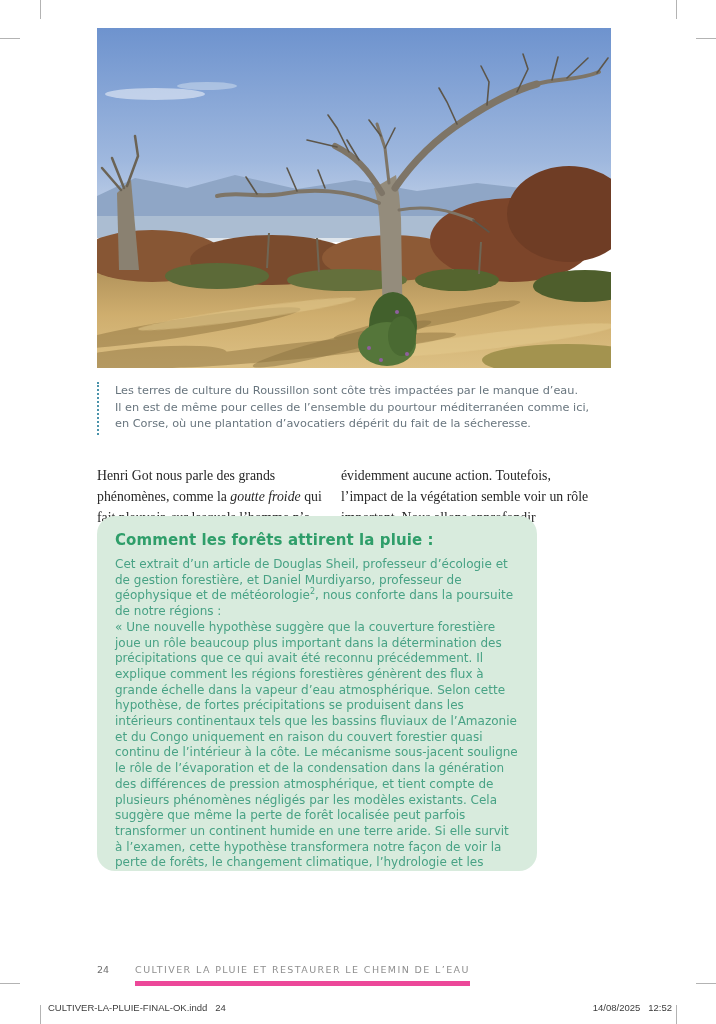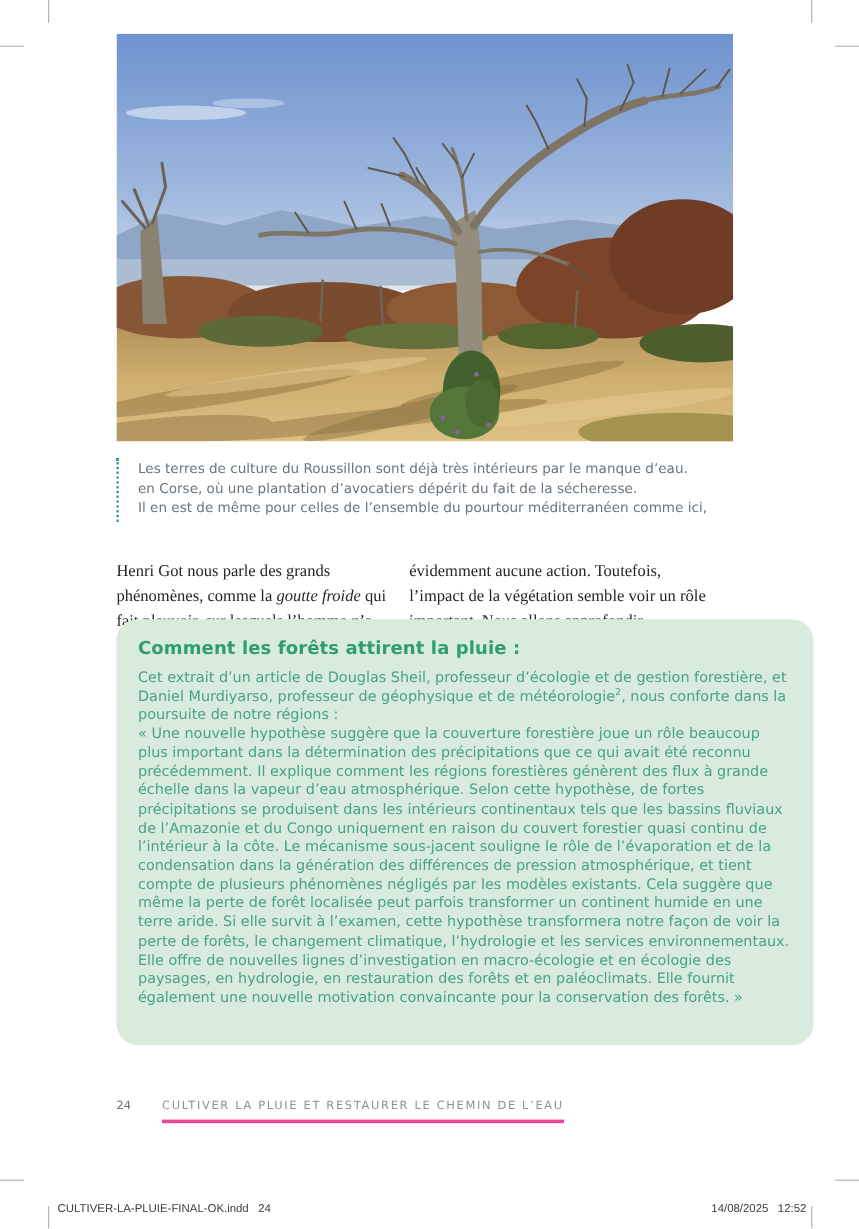--- a/index.html
+++ b/index.html
@@ -22,33 +22,33 @@
   .caption div{white-space:nowrap;}
 
   
   .columns{position:absolute;left:97px;top:448px;width:515px;display:flex;
            font-family:"Liberation Serif","DejaVu Serif",serif;
            color:#262626;font-size:13.8px;line-height:21px;margin-top:17px;}
   .col-left{width:244px;margin-right:14px;}
   .col-right{width:257px;}
 
   
-  .greenbox{position:absolute;left:97px;top:516px;width:581px;height:355px;
+  .greenbox{position:absolute;left:97px;top:516px;width:440px;height:355px;
             background:#d8ebdd;border-radius:18px;box-sizing:border-box;
             padding:15px 18px 12px 18px;overflow:hidden;}
   .greenbox h2{margin:0 0 7px 0;font-size:15px;line-height:19px;font-weight:bold;
                color:#2f9e6a;letter-spacing:.1px;}
   .greenbox .boxtext{color:#48a285;font-size:12px;line-height:15.7px;font-weight:500;}
   .greenbox sup{font-size:8px;line-height:0;}
 
   
   .footer{position:absolute;left:97px;top:916px;width:515px;
           color:#8f8f8f;font-size:9.5px;letter-spacing:1.4px;}
   .footer .pagenum{font-weight:normal;color:#6e6e6e;letter-spacing:0;margin-right:26px;}
-  .footer .running{display:inline-block;border-bottom:3px solid #ec4899;padding-bottom:6px;}
+  .footer .running{display:inline-block;border-bottom:5px solid #ec4899;padding-bottom:6px;margin-top:48px;}
 
   
   .slug{position:absolute;top:1002px;left:0;width:716px;
         font-family:"Liberation Sans",sans-serif;font-size:9.5px;color:#3c3c3c;}
   .slug .file{position:absolute;left:48px;white-space:pre;text-align:center;}
   .slug .date{position:absolute;right:44px;white-space:pre;}
 </style>
 </head>
 <body>
 
@@ -157,23 +157,23 @@
       <g fill="#8e5f9e">
         <circle cx="272" cy="320" r="2"></circle>
           <circle cx="284" cy="332" r="2"></circle>
         <circle cx="310" cy="326" r="2"></circle>
           <circle cx="300" cy="284" r="2"></circle>
       </g>
     </svg>
   </div>
 
   <div class="caption">
-    <div>Les terres de culture du Roussillon sont déjà très intérieurs par le manque d’eau.</div>
+    <div>Les terres de culture du Roussillon sont côte très impactées par le manque d’eau.</div>
+    <div>Il en est de même pour celles de l’ensemble du pourtour méditerranéen comme ici,</div>
     <div>en Corse, où une plantation d’avocatiers dépérit du fait de la sécheresse.</div>
-    <div>Il en est de même pour celles de l’ensemble du pourtour méditerranéen comme ici,</div>
   </div>
 
   <div class="columns">
     <p class="col-left" style="margin:0;"><span>Henri Got nous parle des grands phénomènes, comme la </span><i>goutte froide</i><span> qui fait pleuvoir, sur lesquels l’homme n’a</span></p>
     <p class="col-right" style="margin:0;">évidemment aucune action. Toutefois, l’impact de la végétation semble voir un rôle important. Nous allons approfondir</p>
   </div>
 
   <div class="greenbox">
     <h2><span>Comment les forêts attirent la pluie :</span><br>
         </h2>

